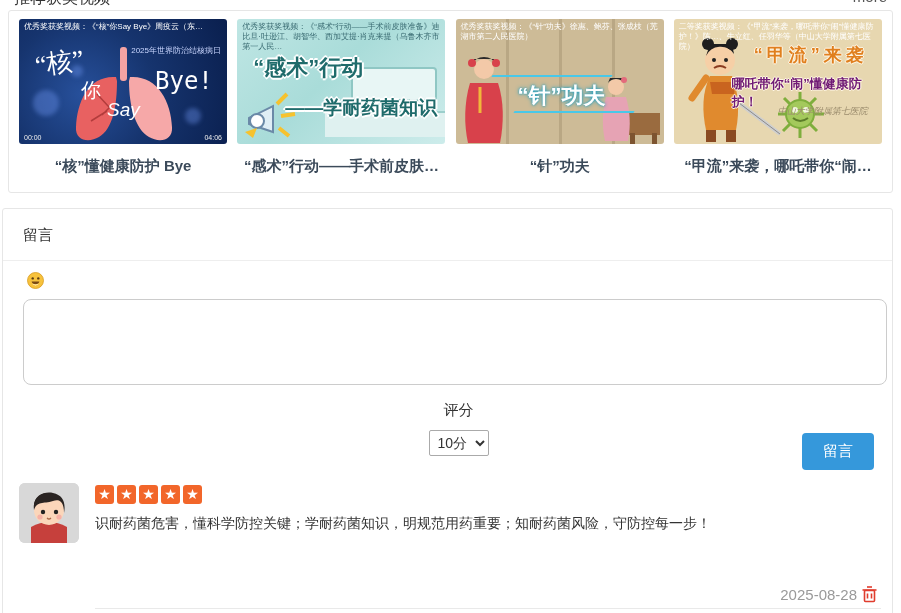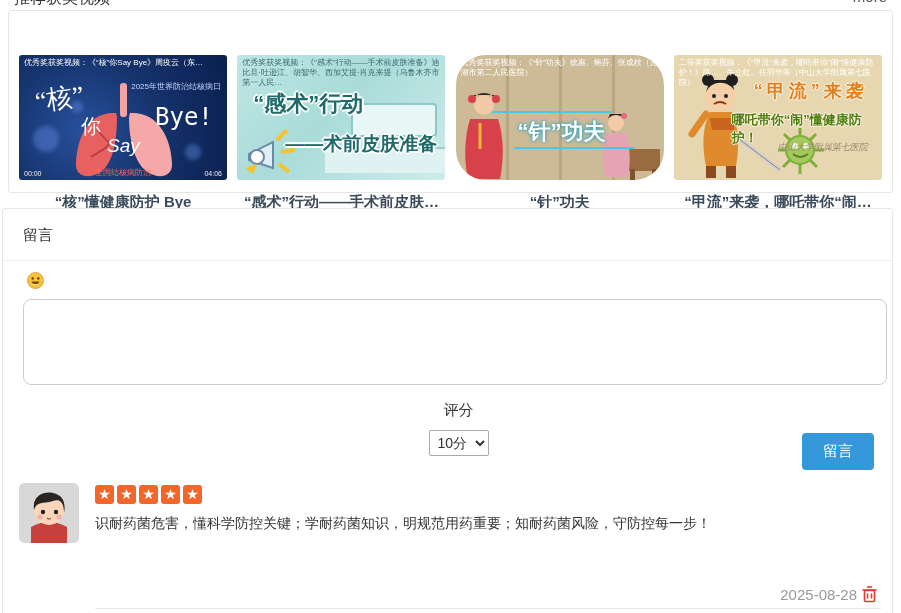--- a/index.html
+++ b/index.html
@@ -9,21 +9,21 @@
   
   .top-bar { position: absolute; top: -12px; left: 14px; width: 873px;
     display: flex; justify-content: space-between; align-items: flex-start; }
   .top-title { font-size: 16px; color: #333; }
   .more-link { font-size: 15px; color: #555; cursor: pointer; }
 
   
   .video-panel { position: absolute; top: 10px; left: 8px; width: 885px; height: 183px;
     background: #fff; border: 1px solid #e6e6e6; border-radius: 3px; }
   .cards { display: flex; gap: 10px; padding: 8px 10px 0 10px; }
-  .card { width: 252px; cursor: pointer; margin-top: 36px; }
+  .card { width: 252px; cursor: pointer; }
   .thumb { position: relative; width: 208px; height: 125px; border-radius: 3px;
     overflow: hidden; background: #999; }
   .thumb .tiny { position: absolute; top: 3px; left: 5px; right: 5px;
     font-size: 8px; line-height: 10px; color: #fff; z-index: 5; }
   .thumb .ts { position: absolute; bottom: 3px; font-size: 7px; color: #eee; z-index: 6; }
   .ts-l { left: 5px; } .ts-r { right: 5px; }
   .card-title { margin-top: 13px; text-align: center; font-weight: 700; font-size: 15px;
     color: #3b4a5a; white-space: nowrap; overflow: hidden; }
 
   
@@ -53,35 +53,35 @@
   .thumb-2 .bed2 { position:absolute; right:0; top:92px; width:120px; height:26px;
     background:#dff1f0; border-top:2px solid #9ccfcc; }
   .thumb-2 .big1, .thumb-2 .big2 { position:absolute; font-weight:700; color:#1f6b6b; z-index:4;
     text-shadow:-2px 0 #fff,2px 0 #fff,0 -2px #fff,0 2px #fff,-1px -1px #fff,1px 1px #fff; }
   .thumb-2 .big1 { top:34px; left:16px; font-size:22px; }
   .thumb-2 .big2 { top:76px; left:48px; font-size:19px; }
   .thumb-2 .mega { position:absolute; left:6px; bottom:4px; z-index:3; }
 
   
   .thumb-3 { background: repeating-linear-gradient(90deg, #cdbb97 0 50px, #b9a784 50px 53px),
-    linear-gradient(#d6c6a6,#c4b28d); border-radius: 30px; }
+    linear-gradient(#d6c6a6,#c4b28d); }
   .thumb-3 .line { position:absolute; height:2px; background:#49c8e8; z-index:3; }
   .thumb-3 .line-a { top:56px; left:36px; width:120px; transform:skewX(-30deg); }
   .thumb-3 .line-b { top:92px; left:58px; width:120px; transform:skewX(-30deg); }
   .thumb-3 .big { position:absolute; top:62px; left:62px; font-size:22px; font-weight:700;
     color:#fff; z-index:4; text-shadow:0 0 4px #1d9fc4, 0 0 2px #1d9fc4; }
   .thumb-3 .fig { position:absolute; z-index:2; }
 
   
   .thumb-4 { background: linear-gradient(160deg, #eadcb8 0%, #e3d2a8 60%, #dcc torn 100%); background-color:#e7d7b0; }
   .thumb-4 .big1 { position:absolute; top:24px; right:14px; font-size:18px; font-weight:700;
     color:#e07f1e; letter-spacing:4px; z-index:4;
     text-shadow:-1px 0 #fff6e4,1px 0 #fff6e4,0 -1px #fff6e4,0 1px #fff6e4; }
   .thumb-4 .big2 { position:absolute; top:56px; left:58px; font-size:13px; font-weight:700;
-    color:#4d7c0f; z-index:4; text-shadow:-1px 0 #fff6e4,1px 0 #fff6e4,0 -1px #fff6e4,0 1px #fff6e4; }
+    color:#701a75; z-index:4; text-shadow:-1px 0 #fff6e4,1px 0 #fff6e4,0 -1px #fff6e4,0 1px #fff6e4; }
   .thumb-4 .wm { position:absolute; right:14px; bottom:26px; font-size:9px; color:#9b8c6d;
     font-style:italic; z-index:3; }
   .thumb-4 .nezha { position:absolute; left:2px; bottom:0; z-index:2; }
   .thumb-4 .virus { position:absolute; left:96px; bottom:2px; z-index:2; }
 
   
   .comment-panel { position: absolute; top: 208px; left: 2px; width: 891px; height: 430px;
     background: #fff; border: 1px solid #e6e6e6; border-radius: 3px; }
   .cp-header { padding: 17px 20px 15px 20px; font-size: 15px; color: #333;
     border-bottom: 1px solid #eee; }
@@ -135,34 +135,33 @@
         <svg width="208" height="125" style="position:absolute;left:0;top:0;z-index:2">
           <rect x="101" y="28" width="7" height="34" rx="3" fill="#f4a3a3"></rect>
           <path d="M97 58 C70 56 58 82 57 108 C56 122 70 124 80 118 C94 110 98 86 98 62 Z" fill="#e86161"></path>
           <path d="M111 58 C138 56 152 82 153 108 C154 122 140 124 130 118 C116 110 110 86 110 62 Z" fill="#f6a8a8"></path>
           <path d="M78 75 L90 88 M83 96 L93 86 M72 102 L88 92" stroke="#b23c3c" stroke-width="1.5" fill="none"></path>
         </svg>
         <span class="w1">“核”</span>
         <span class="w2">你</span>
         <span class="w3">Say</span>
         <span class="w4">Bye!</span>
-        <div class="foot">全国结核病防治</div>
         <span class="ts ts-l">00:00</span>
         <span class="ts ts-r">04:06</span>
       </div>
       <div class="card-title">“核”懂健康防护 Bye</div>
     </div>
 
     <div class="card">
       <div class="thumb thumb-2">
         <div class="bed"></div>
         <div class="bed2"></div>
         <div class="tiny">优秀奖获奖视频：《“感术”行动——手术前皮肤准备》迪比旦·吐逊江、胡智华、西加艾提·肖克来提（乌鲁木齐市第一人民…</div>
         <span class="big1">“感术”行动</span>
-        <span class="big2">——术前皮肤准备</span>
+        <span class="big2">——学耐药菌知识</span>
         <svg class="mega" width="58" height="52">
           <polygon points="6,30 30,18 30,44 6,36" fill="#dfeef5" stroke="#6b8aa8" stroke-width="2"></polygon>
           <circle cx="14" cy="33" r="7" fill="#fff" stroke="#6b8aa8" stroke-width="2"></circle>
           <path d="M34 16 L44 6 M38 28 L52 26 M36 40 L46 48" stroke="#f6c22e" stroke-width="4" fill="none"></path>
           <polygon points="2,44 14,40 10,50" fill="#f6c22e"></polygon>
         </svg>
       </div>
       <div class="card-title">“感术”行动——手术前皮肤…</div>
     </div>
 

